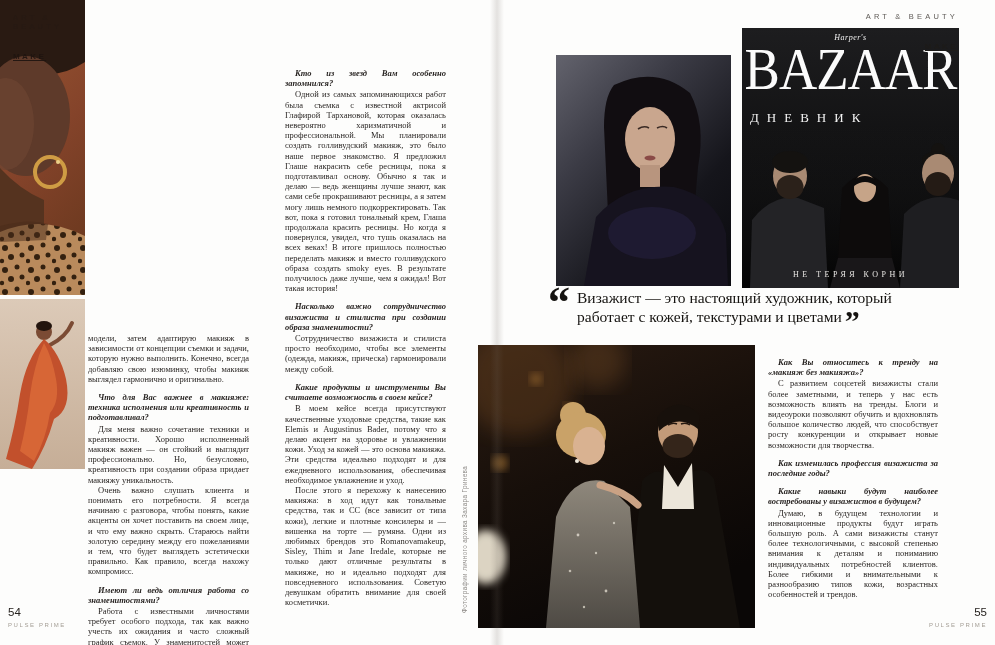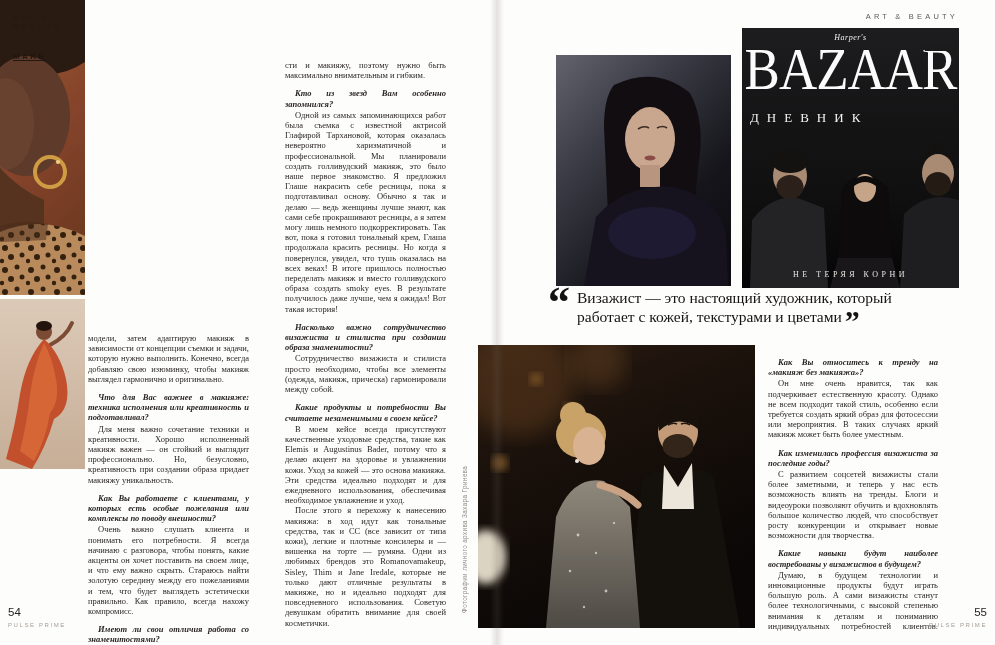--- a/index.html
+++ b/index.html
@@ -220,40 +220,37 @@
       <path d="M122,140 Q146,146 160,160" stroke="#caa284" stroke-width="7" fill="none" stroke-linecap="round"></path>
     </svg>
   </div>
 
   <div class="credit">Фотографии личного архива Захара Гринева</div>
 
   <div class="col col-1">
       <p class="para a cont">модели, затем адаптирую макияж в зависимости от концепции съемки и задачи, которую нужно выполнить. Конечно, всегда добавляю свою изюминку, чтобы макияж выглядел гармонично и оригинально.</p>
       <p class="para q">Что для Вас важнее в макияже: техника исполнения или креативность и подготавливал?</p>
       <p class="para a">Для меня важно сочетание техники и креативности. Хорошо исполненный макияж важен — он стойкий и выглядит профессионально. Но, безусловно, креативность при создании образа придает макияжу уникальность.</p>
-      <p class="para q">Как Вы работаете с клиентами, у которых есть особые пожелания или комплексы по поводу внешности?</p>
       <p class="para a">Очень важно слушать клиента и понимать его потребности. Я всегда начинаю с разговора, чтобы понять, какие акценты он хочет поставить на своем лице, и что ему важно скрыть. Стараюсь найти золотую середину между его пожеланиями и тем, что будет выглядеть эстетически правильно. Как правило, всегда нахожу компромисс.</p>
-      <p class="para q">Имеют ли свои отличия работа со знаменитостями?</p>
+      <p class="para q">Имеют ли ведь отличия работа со знаменитостями?</p>
       <p class="para a">Работа с известными личностями требует особого подхода, так как важно учесть их ожидания и часто сложный график съемок. У знаменитостей может быть больше требований к внешно-</p>
     </div>
   <div class="col col-2">
-      <p class="para a cont">сти и макияжу, поэтому нужно быть максимально внимательным и гибким.</p>
       <p class="para q">Кто из звезд Вам особенно запомнился?</p>
       <p class="para a">Одной из самых запоминающихся работ была съемка с известной актрисой Глафирой Тархановой, которая оказалась невероятно харизматичной и профессиональной. Мы планировали создать голливудский макияж, это было наше первое знакомство. Я предложил Глаше накрасить себе ресницы, пока я подготавливал основу. Обычно я так и делаю — ведь женщины лучше знают, как сами себе прокрашивают ресницы, а я затем могу лишь немного подкорректировать. Так вот, пока я готовил тональный крем, Глаша продолжала красить ресницы. Но когда я повернулся, увидел, что тушь оказалась на всех веках! В итоге пришлось полностью переделать макияж и вместо голливудского образа создать smoky eyes. В результате получилось даже лучше, чем я ожидал! Вот такая история!</p>
       <p class="para q">Насколько важно сотрудничество визажиста и стилиста при создании образа знаменитости?</p>
       <p class="para a">Сотрудничество визажиста и стилиста просто необходимо, чтобы все элементы (одежда, макияж, прическа) гармонировали между собой.</p>
-      <p class="para q">Какие продукты и потребности Вы считаете незаменимыми в своем кейсе?</p>
+      <p class="para q">Какие продукты и инструменты Вы считаете возможность в своем кейсе?</p>
       <p class="para a">В моем кейсе всегда присутствуют качественные уходовые средства, такие как Elemis и Augustinus Bader, потому что я делаю акцент на здоровье и увлажнении кожи. Уход за кожей — это основа макияжа. Эти средства идеально подходят и для ежедневного использования, обеспечивая необходимое увлажнение и уход.</p>
       <p class="para a">После этого я перехожу к нанесению макияжа: в ход идут как тональные средства, так и CC (все зависит от типа кожи), легкие и плотные консилеры и — вишенка на торте — румяна. Одни из любимых брендов это Romanovamakeup, Sisley, Thim и Jane Iredale, которые не только дают отличные результаты в макияже, но и идеально подходят для повседневного использования. Советую девушкам обратить внимание для своей косметички.</p>
     </div>
   <div class="col col-3">
       <p class="para q">Как Вы относитесь к тренду на «макияж без макияжа»?</p>
-      <p class="para a">Он мне очень нравится, так как подчеркивает естественную красоту. Однако не всем подходит такой стиль, особенно если требуется создать яркий образ для фотосессии или мероприятия. В таких случаях яркий макияж может быть более уместным.</p>
+      <p class="para a">С развитием соцсетей визажисты стали более заметными, и теперь у нас есть возможность влиять на тренды. Блоги и видеоуроки позволяют обучить и вдохновлять большое количество людей, что способствует росту конкуренции и открывает новые возможности для творчества.</p>
       <p class="para q">Как изменилась профессия визажиста за последние годы?</p>
-      <p class="para a">С развитием соцсетей визажисты стали более заметными, и теперь у нас есть возможность влиять на тренды. Блоги и видеоуроки позволяют обучить и вдохновлять большое количество людей, что способствует росту конкуренции и открывает новые возможности для творчества.</p>
       <p class="para q">Какие навыки будут наиболее востребованы у визажистов в будущем?</p>
       <p class="para a">Думаю, в будущем технологии и инновационные продукты будут играть большую роль. А сами визажисты станут более технологичными, с высокой степенью внимания к деталям и пониманию индивидуальных потребностей клиентов. Более гибкими и внимательными к разнообразию типов кожи, возрастных особенностей и трендов.</p>
     </div>
 
   <div class="hdr hdr-right">
     <div class="hdr-section">ART &amp; BEAUTY</div>
     <div class="hdr-sub">MAKE</div>
   </div>
 
   <div class="ftr ftr-left">

